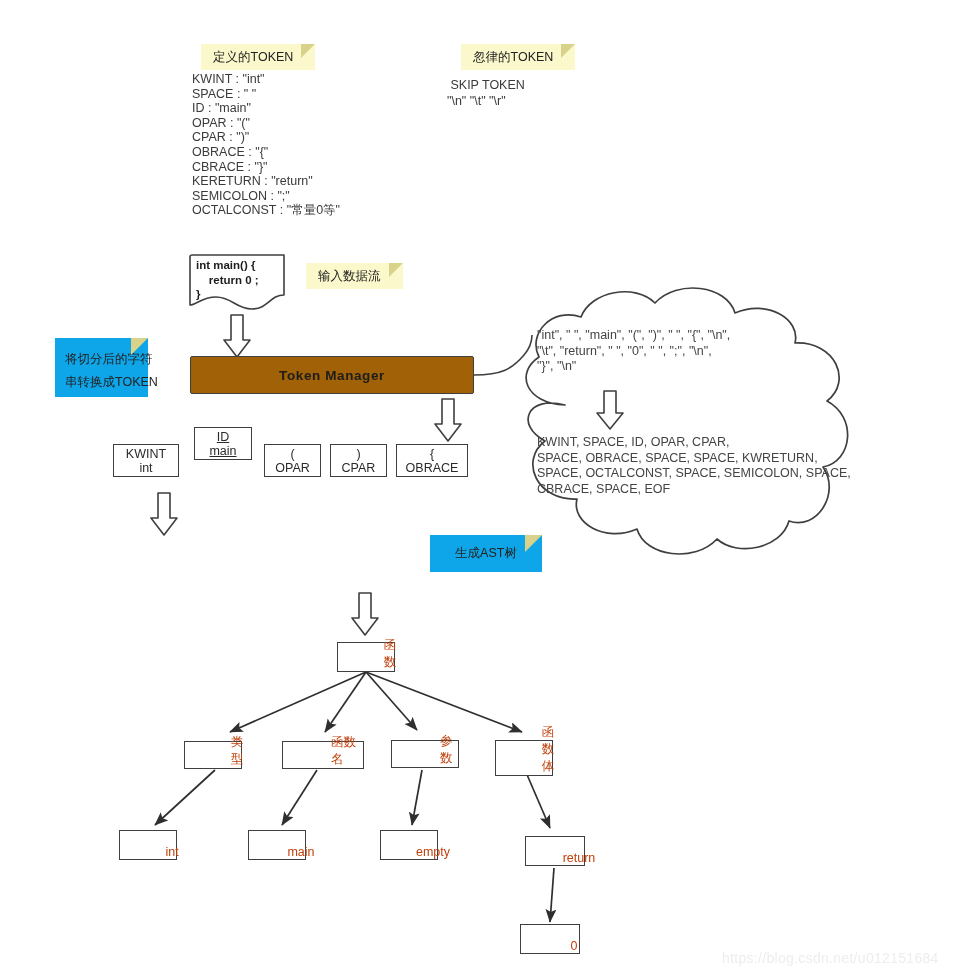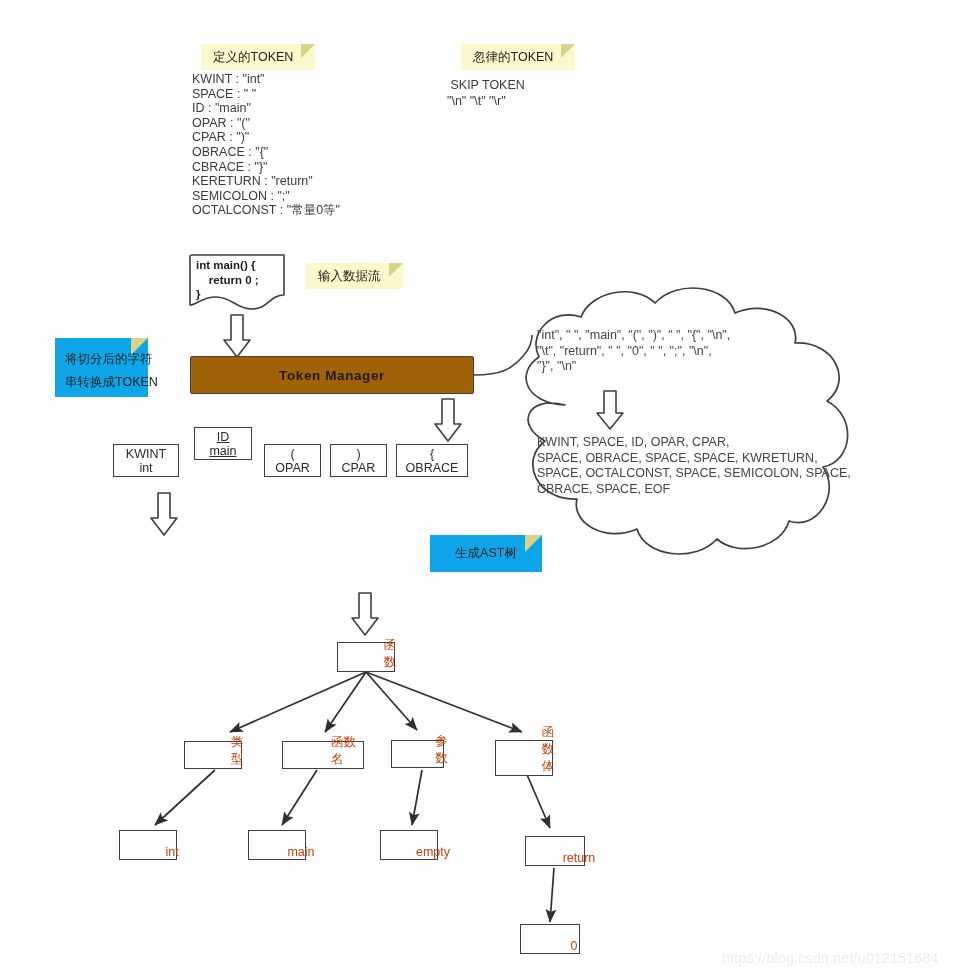--- a/index.html
+++ b/index.html
@@ -266,21 +266,21 @@
   <div class="abs nodebox" style="left:337px; top:642px; width:58px; height:30px;">
     <span>函数</span>
   </div>
 
   <div class="abs nodebox" style="left:184px; top:741px; width:58px; height:28px;">
     <span>类型</span>
   </div>
   <div class="abs nodebox" style="left:282px; top:741px; width:82px; height:28px;">
     <span>函数名</span>
   </div>
-  <div class="abs nodebox" style="left:391px; top:740px; width:53px; height:28px;">
+  <div class="abs nodebox" style="left:391px; top:740px; width:68px; height:28px;">
     <span>参数</span>
   </div>
   <div class="abs nodebox" style="left:495px; top:740px; width:58px; height:36px;">
     <span>函数体</span>
   </div>
 
   <div class="abs nodebox" style="left:119px; top:830px; width:58px; height:30px;">
     <span>int</span>
   </div>
   <div class="abs nodebox" style="left:248px; top:830px; width:58px; height:30px;">

